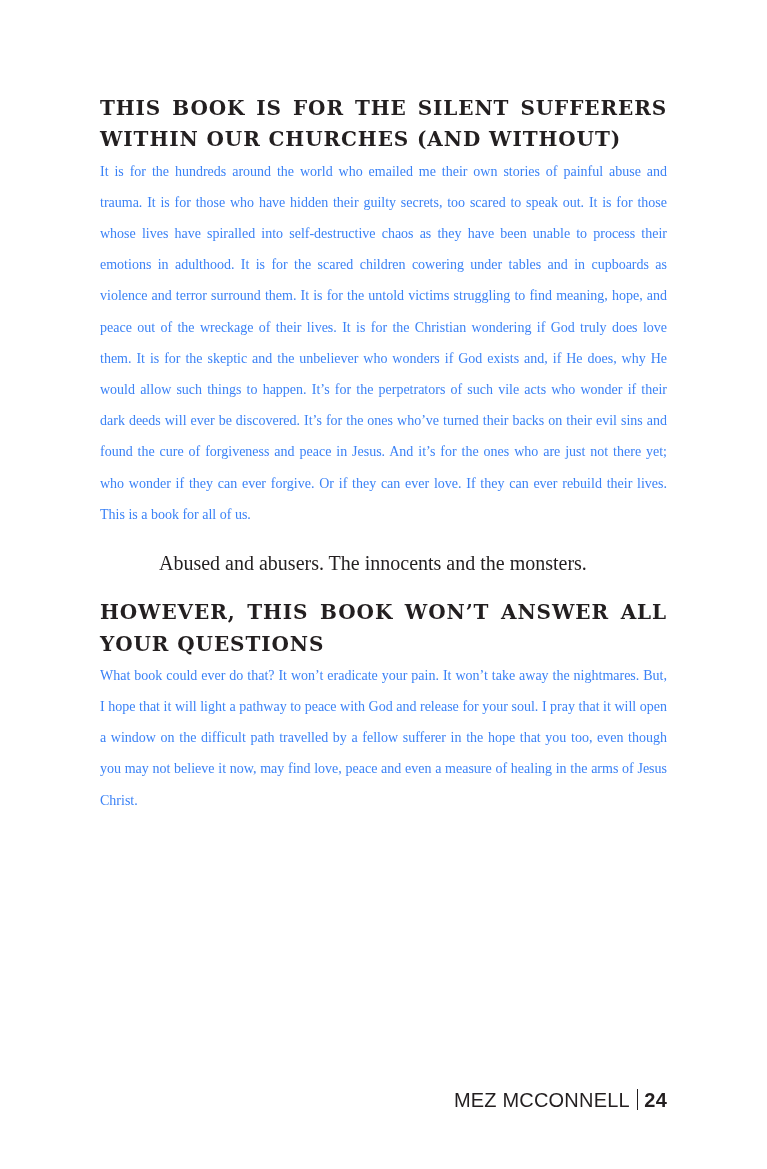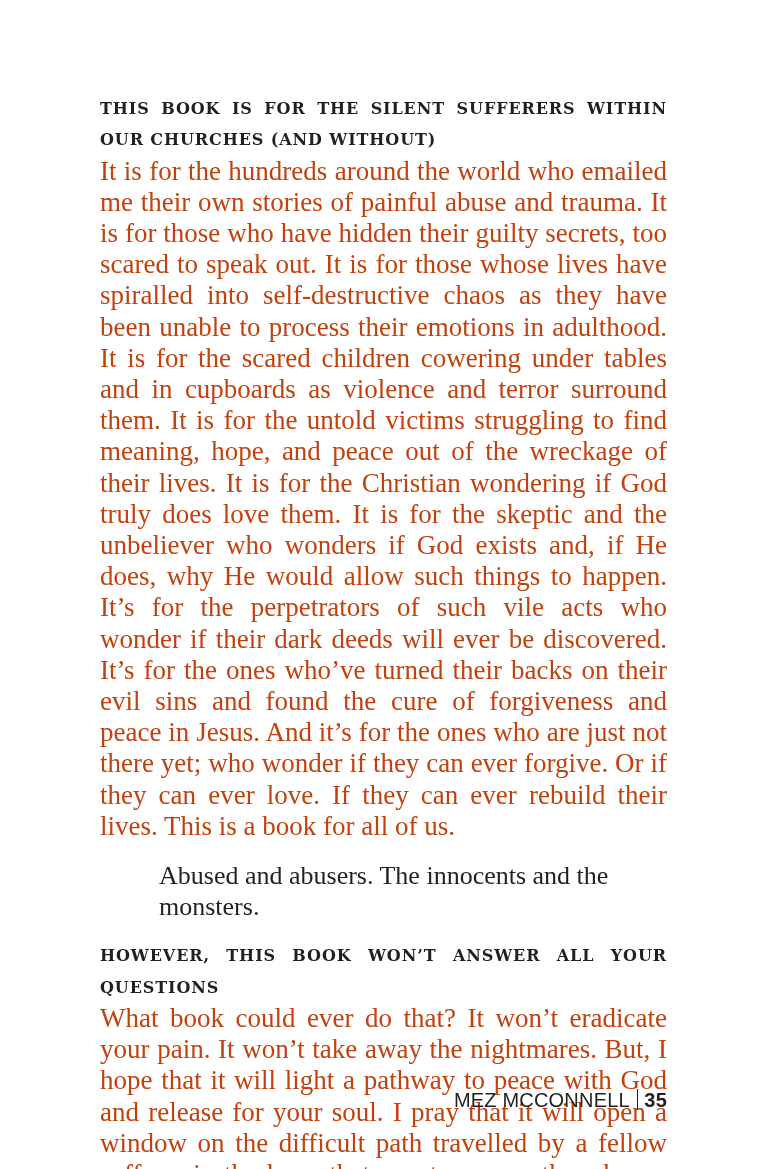--- a/index.html
+++ b/index.html
@@ -16,41 +16,41 @@
     }
     .page {
       position: absolute;
       left: 100px;
       top: 93px;
       width: 567px;
     }
     .heading {
       font-family: "DejaVu Serif", serif;
       font-weight: bold;
-      font-size: 16px;
+      font-size: 20px;
       line-height: 31.3px;
       letter-spacing: 0.9px;
       text-transform: uppercase;
       margin: 0;
       text-align: justify;
       text-align-last: left;
       color: #231f20;
     }
     .body-text {
       font-family: "Liberation Serif", serif;
-      font-size: 27px;
+      font-size: 14px;
       line-height: 31.2px;
       text-align: justify;
       margin: 0;
-      color: #c2410c;
+      color: #3b82f6;
       hyphens: none;
     }
     .centered-line {
       font-family: "Liberation Serif", serif;
-      font-size: 26px;
+      font-size: 20px;
       line-height: 31.2px;
       margin: 18px 0 0 0;
       padding-left: 59px;
       color: #231f20;
     }
     .section2 {
       margin-top: 18px;
     }
     .footer {
       position: absolute;
@@ -89,14 +89,14 @@
     <p class="centered-line">Abused and abusers. The innocents and the monsters.</p>
   </section>
 
   <section class="section2">
     <h2 class="heading">However, this book won’t answer all your questions</h2>
     <p class="body-text">What book could ever do that? It won’t eradicate your pain. It won’t take away the nightmares. But, I hope that it will light a pathway to peace with God and release for your soul. I pray that it will open a window on the difficult path travelled by a fellow sufferer in the hope that you too, even though you may not believe it now, may find love, peace and even a measure of healing in the arms of Jesus Christ.</p>
   </section>
 </div>
 
 <div class="footer">
-  <span class="author">MEZ MCCONNELL</span><span class="sep"></span><span class="pnum">35</span>
+  <span class="author">MEZ MCCONNELL</span><span class="sep"></span><span class="pnum">24</span>
 </div>
 
 </body></html>

